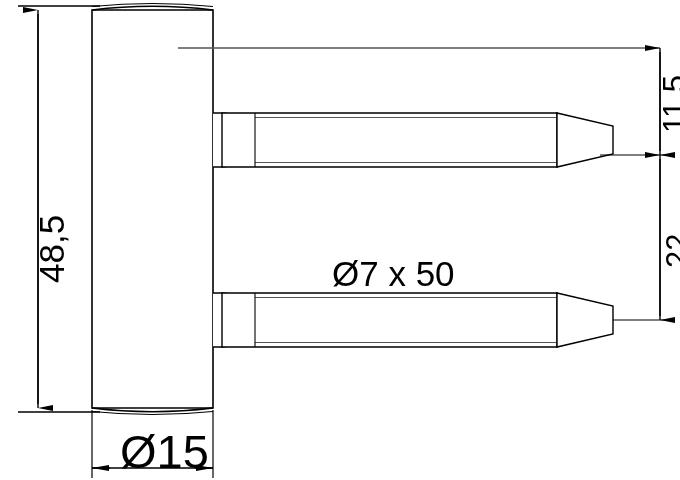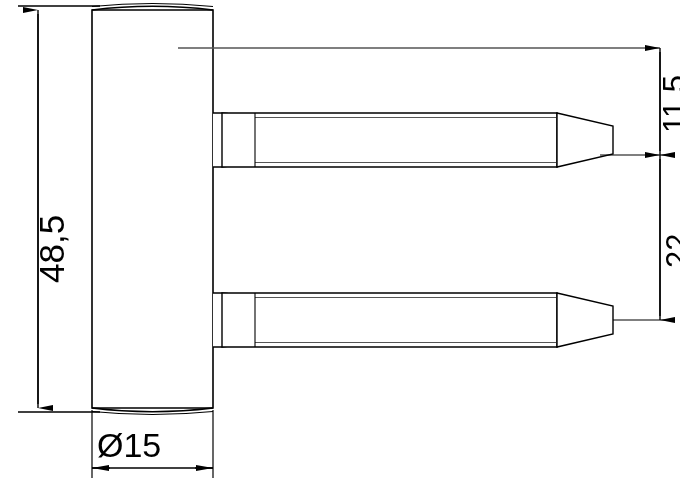--- a/index.html
+++ b/index.html
@@ -16,21 +16,21 @@
     font-family:"Liberation Sans", sans-serif;
     color:#000000;
     white-space:nowrap;
     line-height:1;
     font-weight:400;
   }
   .rot90{transform:rotate(-90deg);transform-origin:left top;}
   #lbl-48-5{left:34px;top:283px;font-size:35px;letter-spacing:0px;}
   #lbl-11-5{left:659px;top:133px;font-size:31px;letter-spacing:0px;}
   #lbl-22{left:662px;top:268px;font-size:31px;letter-spacing:0px;}
-  #lbl-d15{left:97px;top:428px;font-size:34px;}
+  #lbl-d15{left:120px;top:428px;font-size:47px;}
   #lbl-d7x50{left:332px;top:256px;font-size:35px;}
 </style>
 </head>
 <body>
 
 <div id="page">
 
   <svg viewBox="0 0 680 480">
     <defs>
       <marker id="arrDown" markerWidth="10" markerHeight="16" refX="5" refY="15" orient="auto" markerUnits="userSpaceOnUse">
@@ -119,14 +119,15 @@
   </svg>
 
   <div class="dimtext rot90" id="lbl-48-5">48,5</div>
 
   <div class="dimtext rot90" id="lbl-11-5">11,5</div>
 
   <div class="dimtext rot90" id="lbl-22">22</div>
 
   <div class="dimtext" id="lbl-d15">Ø15</div>
 
+  <div class="dimtext" id="lbl-d7x50">Ø7 x 50</div>
 
 </div>
 
 </body></html>

